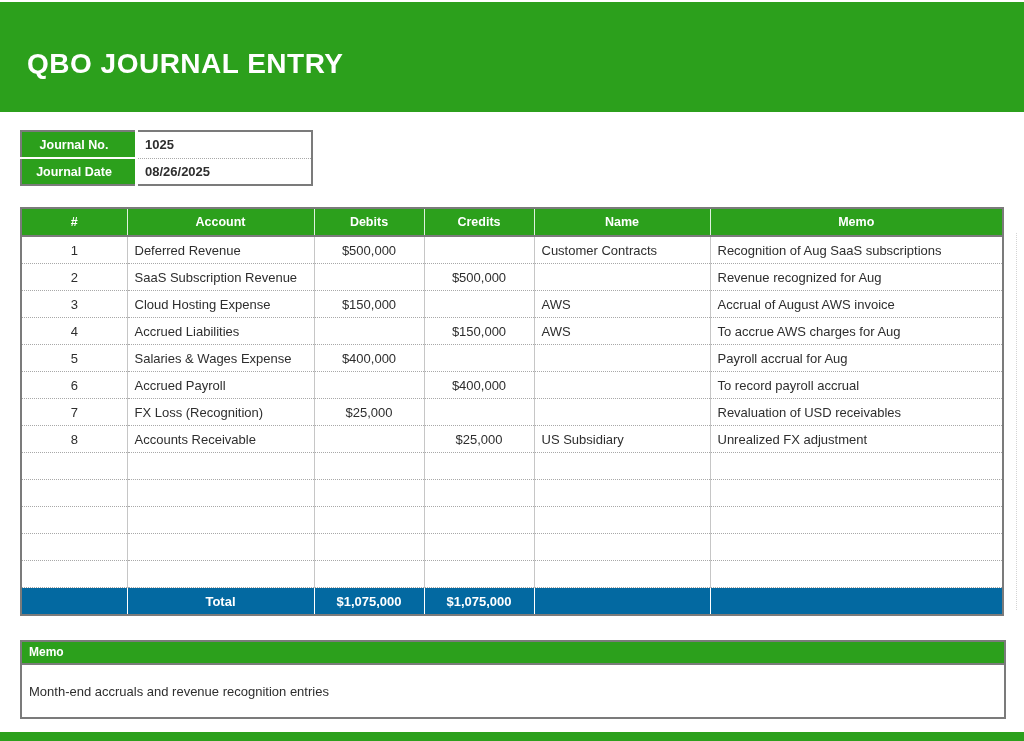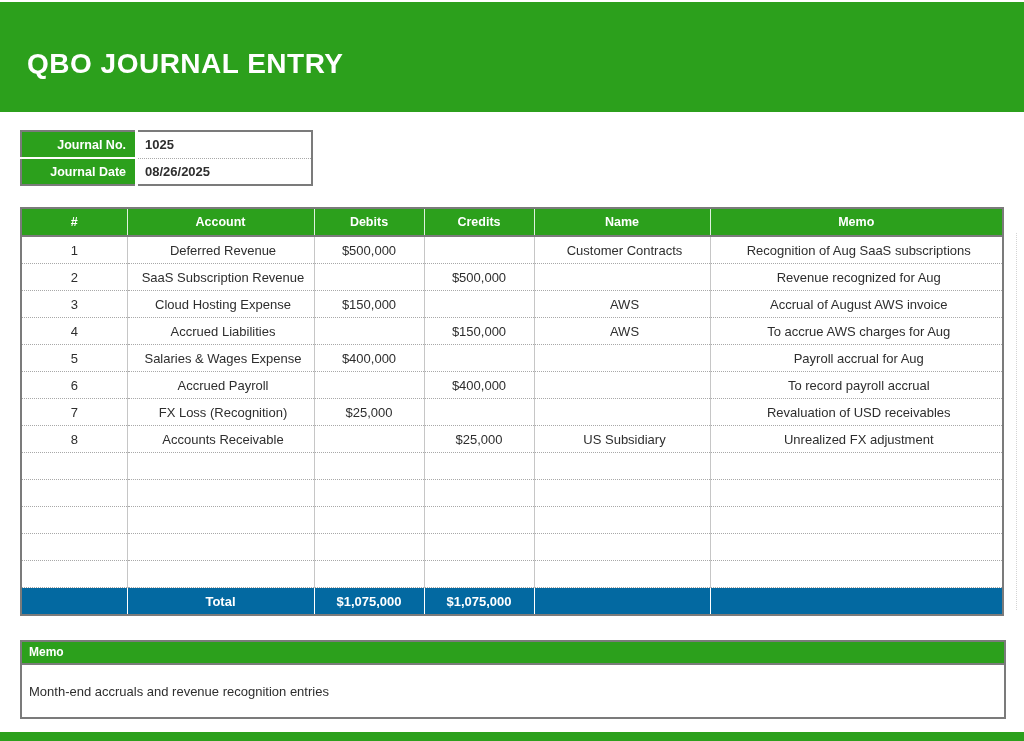--- a/index.html
+++ b/index.html
@@ -19,21 +19,21 @@
     font-size:28px;font-weight:bold;color:#ffffff;letter-spacing:.5px;
   }
   
   .journal-info{
     position:absolute;left:20px;top:130px;width:293px;
     border:2px solid #7b7b7b;border-collapse:collapse;table-layout:fixed;
   }
   .journal-info td{height:25px;padding:0;font-size:13px;}
   .journal-info .lbl{
     width:104px;background:#2CA01C;color:#fff;font-weight:bold;
-    font-size:12.5px;text-align:right;padding-right:9px;
+    font-size:12.5px;text-align:center;padding-right:9px;
     border-right:3px solid #ffffff;
   }
   .journal-info tr + tr .lbl{border-top:2px solid #ffffff;}
   .journal-info .val{
     background:#fff;text-align:left;padding-left:7px;
     border-left:1px dotted #a8a8a8;
     font-weight:bold;
   }
   .journal-info tr + tr .val{border-top:1px dotted #a8a8a8;margin-top:10px;}
   
@@ -50,21 +50,21 @@
   }
   .journal-table th:first-child{border-left:none;}
   .journal-table td{
     height:26px;padding:0 2px;background:#fff;
     border-left:1px solid #c6c6c6;
     border-top:1px dotted #a8a8a8;
     overflow:hidden;white-space:nowrap;
   }
   .journal-table td:first-child{border-left:none;}
   .journal-table tbody tr:first-child td{border-top:none;}
-  .al{text-align:center;padding-left:7px !important;}
+  .al{text-align:left;padding-left:7px !important;}
   .ac{text-align:center;}
   
   .journal-table tfoot td{
     background:#0369a1;color:#fff;font-weight:bold;
     border-left:1px solid rgba(255,255,255,.8);
     border-top:1px dotted #a8a8a8;height:26px;
   }
   .journal-table tfoot td:first-child{border-left:none;}
   
   .memo-box{

